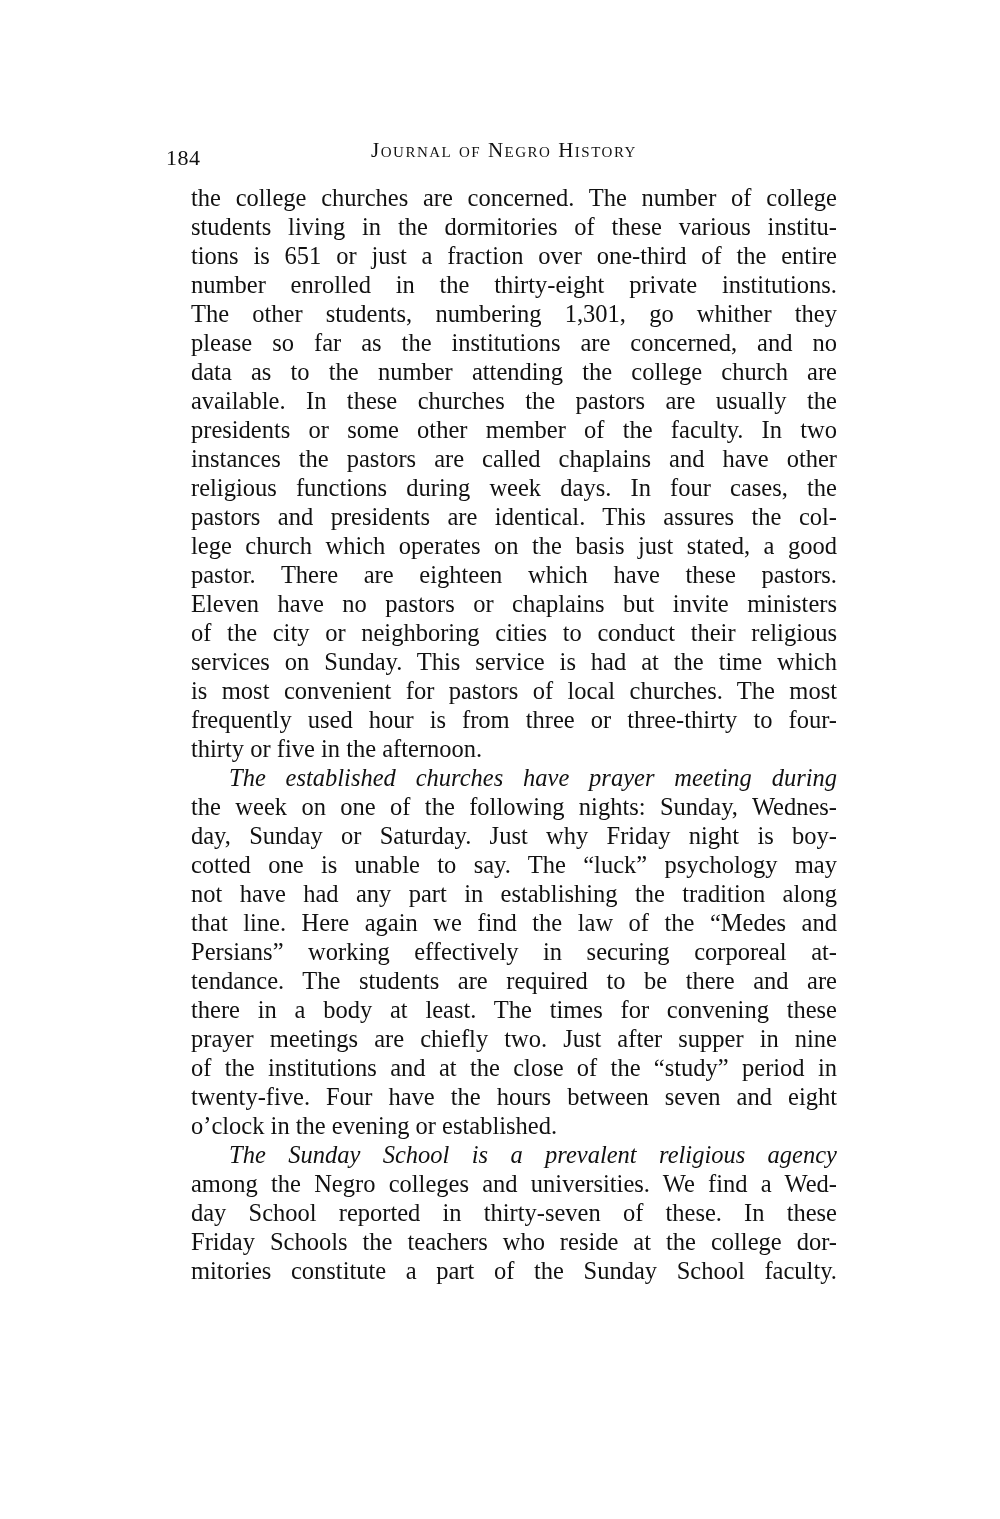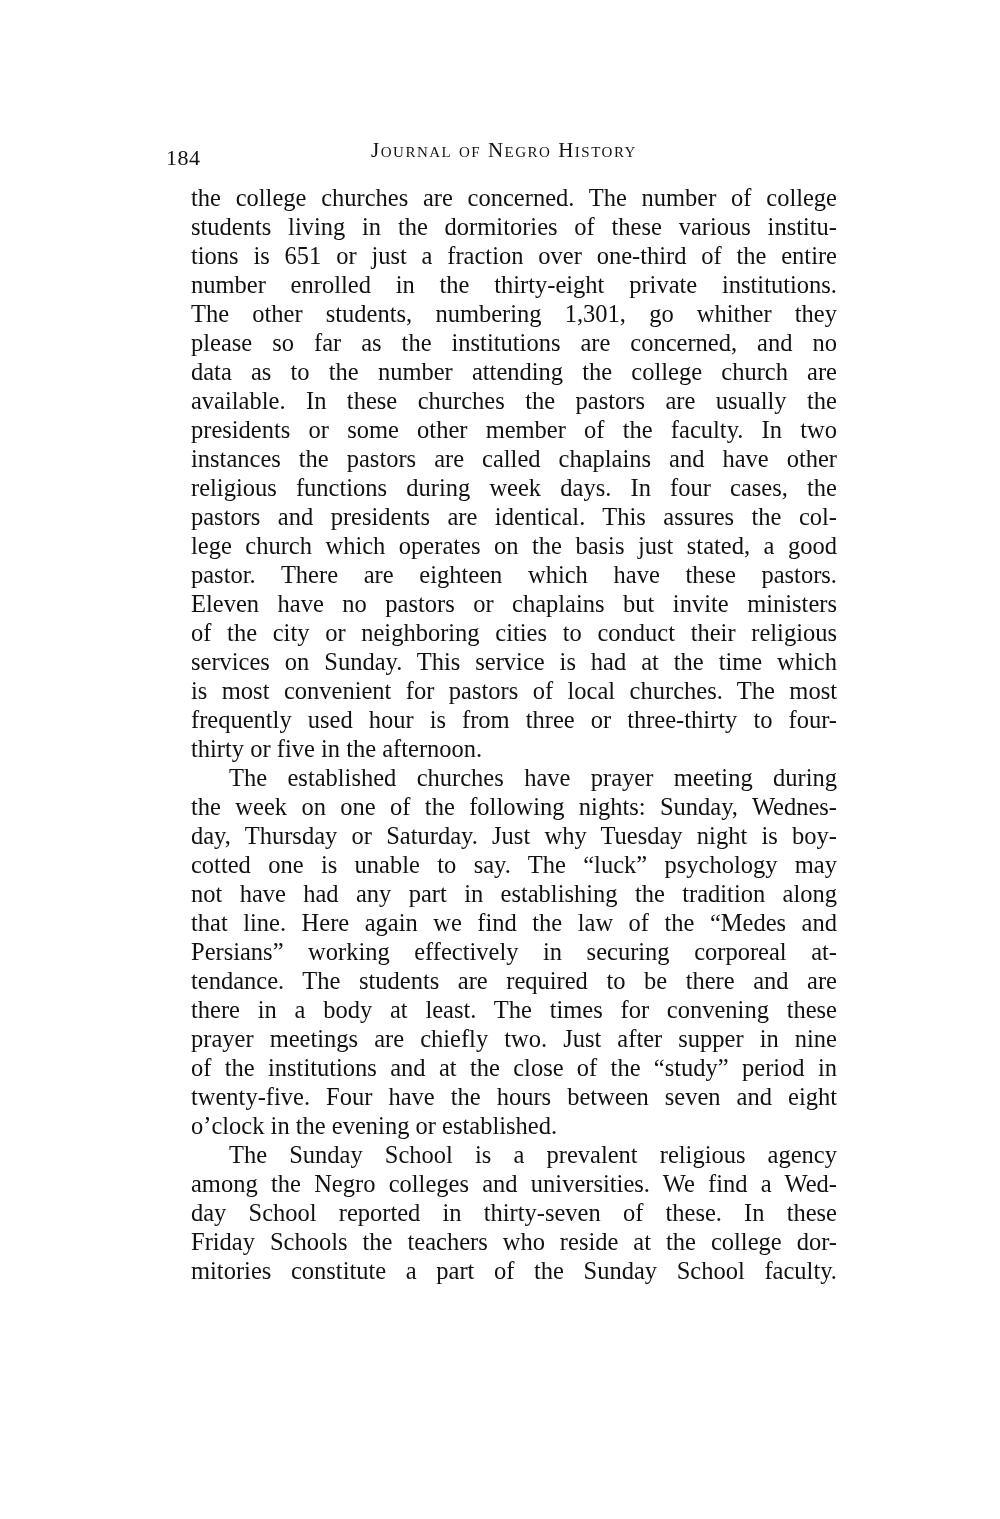--- a/index.html
+++ b/index.html
@@ -66,20 +66,21 @@
       text-align-last: justify;
       white-space: nowrap;
       overflow: visible;
       margin-left: 28px;
     }
     .line.last {
       text-align-last: left;
     }
     .line.indent {
       padding-left: 38px;
+      font-style: italic;
     }
     .line-inner {
       display: block;
       white-space: normal;
       text-align: justify;
       text-align-last: inherit;
     }
   </style>
 </head>
 <body>
@@ -157,21 +158,21 @@
     </div>
 
     <div>
       <span class="line indent">
           <span class="line-inner">The established churches have prayer meeting during</span>
         </span>
       <span class="line">
           <span class="line-inner">the week on one of the following nights: Sunday, Wednes-</span>
         </span>
       <span class="line">
-          <span class="line-inner">day, Thursday or Saturday.  Just why Tuesday night is boy-</span>
+          <span class="line-inner">day, Sunday or Saturday.  Just why Friday night is boy-</span>
         </span>
       <span class="line">
           <span class="line-inner">cotted one is unable to say.  The “luck” psychology may</span>
         </span>
       <span class="line">
           <span class="line-inner">not have had any part in establishing the tradition along</span>
         </span>
       <span class="line">
           <span class="line-inner">that line.  Here again we find the law of the “Medes and</span>
         </span>

